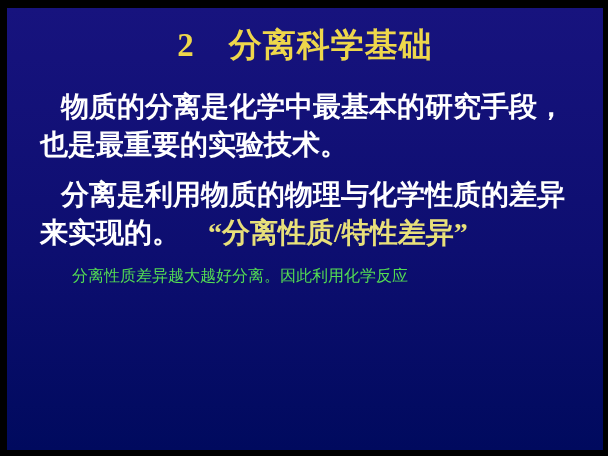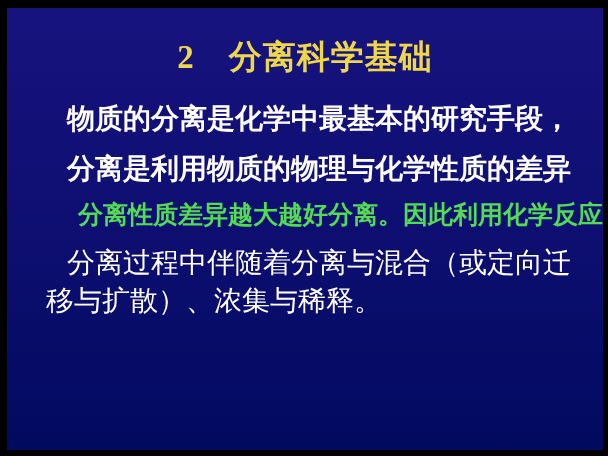--- a/index.html
+++ b/index.html
@@ -20,75 +20,75 @@
     background: #000000;
     padding: 8px 5px 6px 7px;
   }
   .slide {
     width: 100%;
     height: 100%;
     overflow: hidden;
     background: linear-gradient(180deg, #17137e 0%, #0d0e70 55%, #000a5e 100%);
   }
   .title {
-    margin-top: 28px;
+    margin-top: 16px;
     text-align: center;
     font-size: 33px;
     line-height: 42px;
     font-weight: bold;
     color: #eed74b;
     letter-spacing: 1px;
   }
   .para {
-    margin: 10px;
+    margin: 4px;
     padding-left: 29px;
     padding-right: 16px;
     color: #ffffff;
     font-size: 28px;
     line-height: 38px;
   }
   .para .line {
     display: block;
     white-space: nowrap;
   }
   .para .line.first {
     padding-left: 21px;
   }
   .p1 { margin-top: 22px; font-weight: bold; }
   .p2 { margin-top: 12px; font-weight: bold; }
   .p3 {
     margin-top: 7px;
-    font-weight: bold;
+    font-weight: normal;
     color: #53dc53;
-    font-size: 25px;
+    font-size: 16px;
     line-height: 33px;
     padding-left: 40px;
   }
   .p4 { margin-top: 13px; font-weight: normal; }
   .quote { color: #e8e07a; }
 </style>
 </head>
 <body>
 
 <div class="frame">
   <div class="slide">
 
     <div class="title">2　分离科学基础</div>
 
     <p class="para p1">
       <span class="line first">物质的分离是化学中最基本的研究手段，</span>
+      <span class="line">也是最重要的实验技术。</span>
     </p>
 
     <p class="para p2">
       <span class="line first">分离是利用物质的物理与化学性质的差异</span>
+      <span class="line">
+        <span>来实现的。　</span><span class="quote">“分离性质/特性差异”</span>
+      </span>
     </p>
 
     <p class="para p3">
       <span class="line first">分离性质差异越大越好分离。因此利用化学反应</span>
     </p>
 
-    <p class="para p4">
-      <span class="line first">分离过程中伴随着分离与混合（或定向迁</span>
-      <span class="line">移与扩散）、浓集与稀释。</span>
-    </p>
 
   </div>
 </div>
 
 </body></html>

